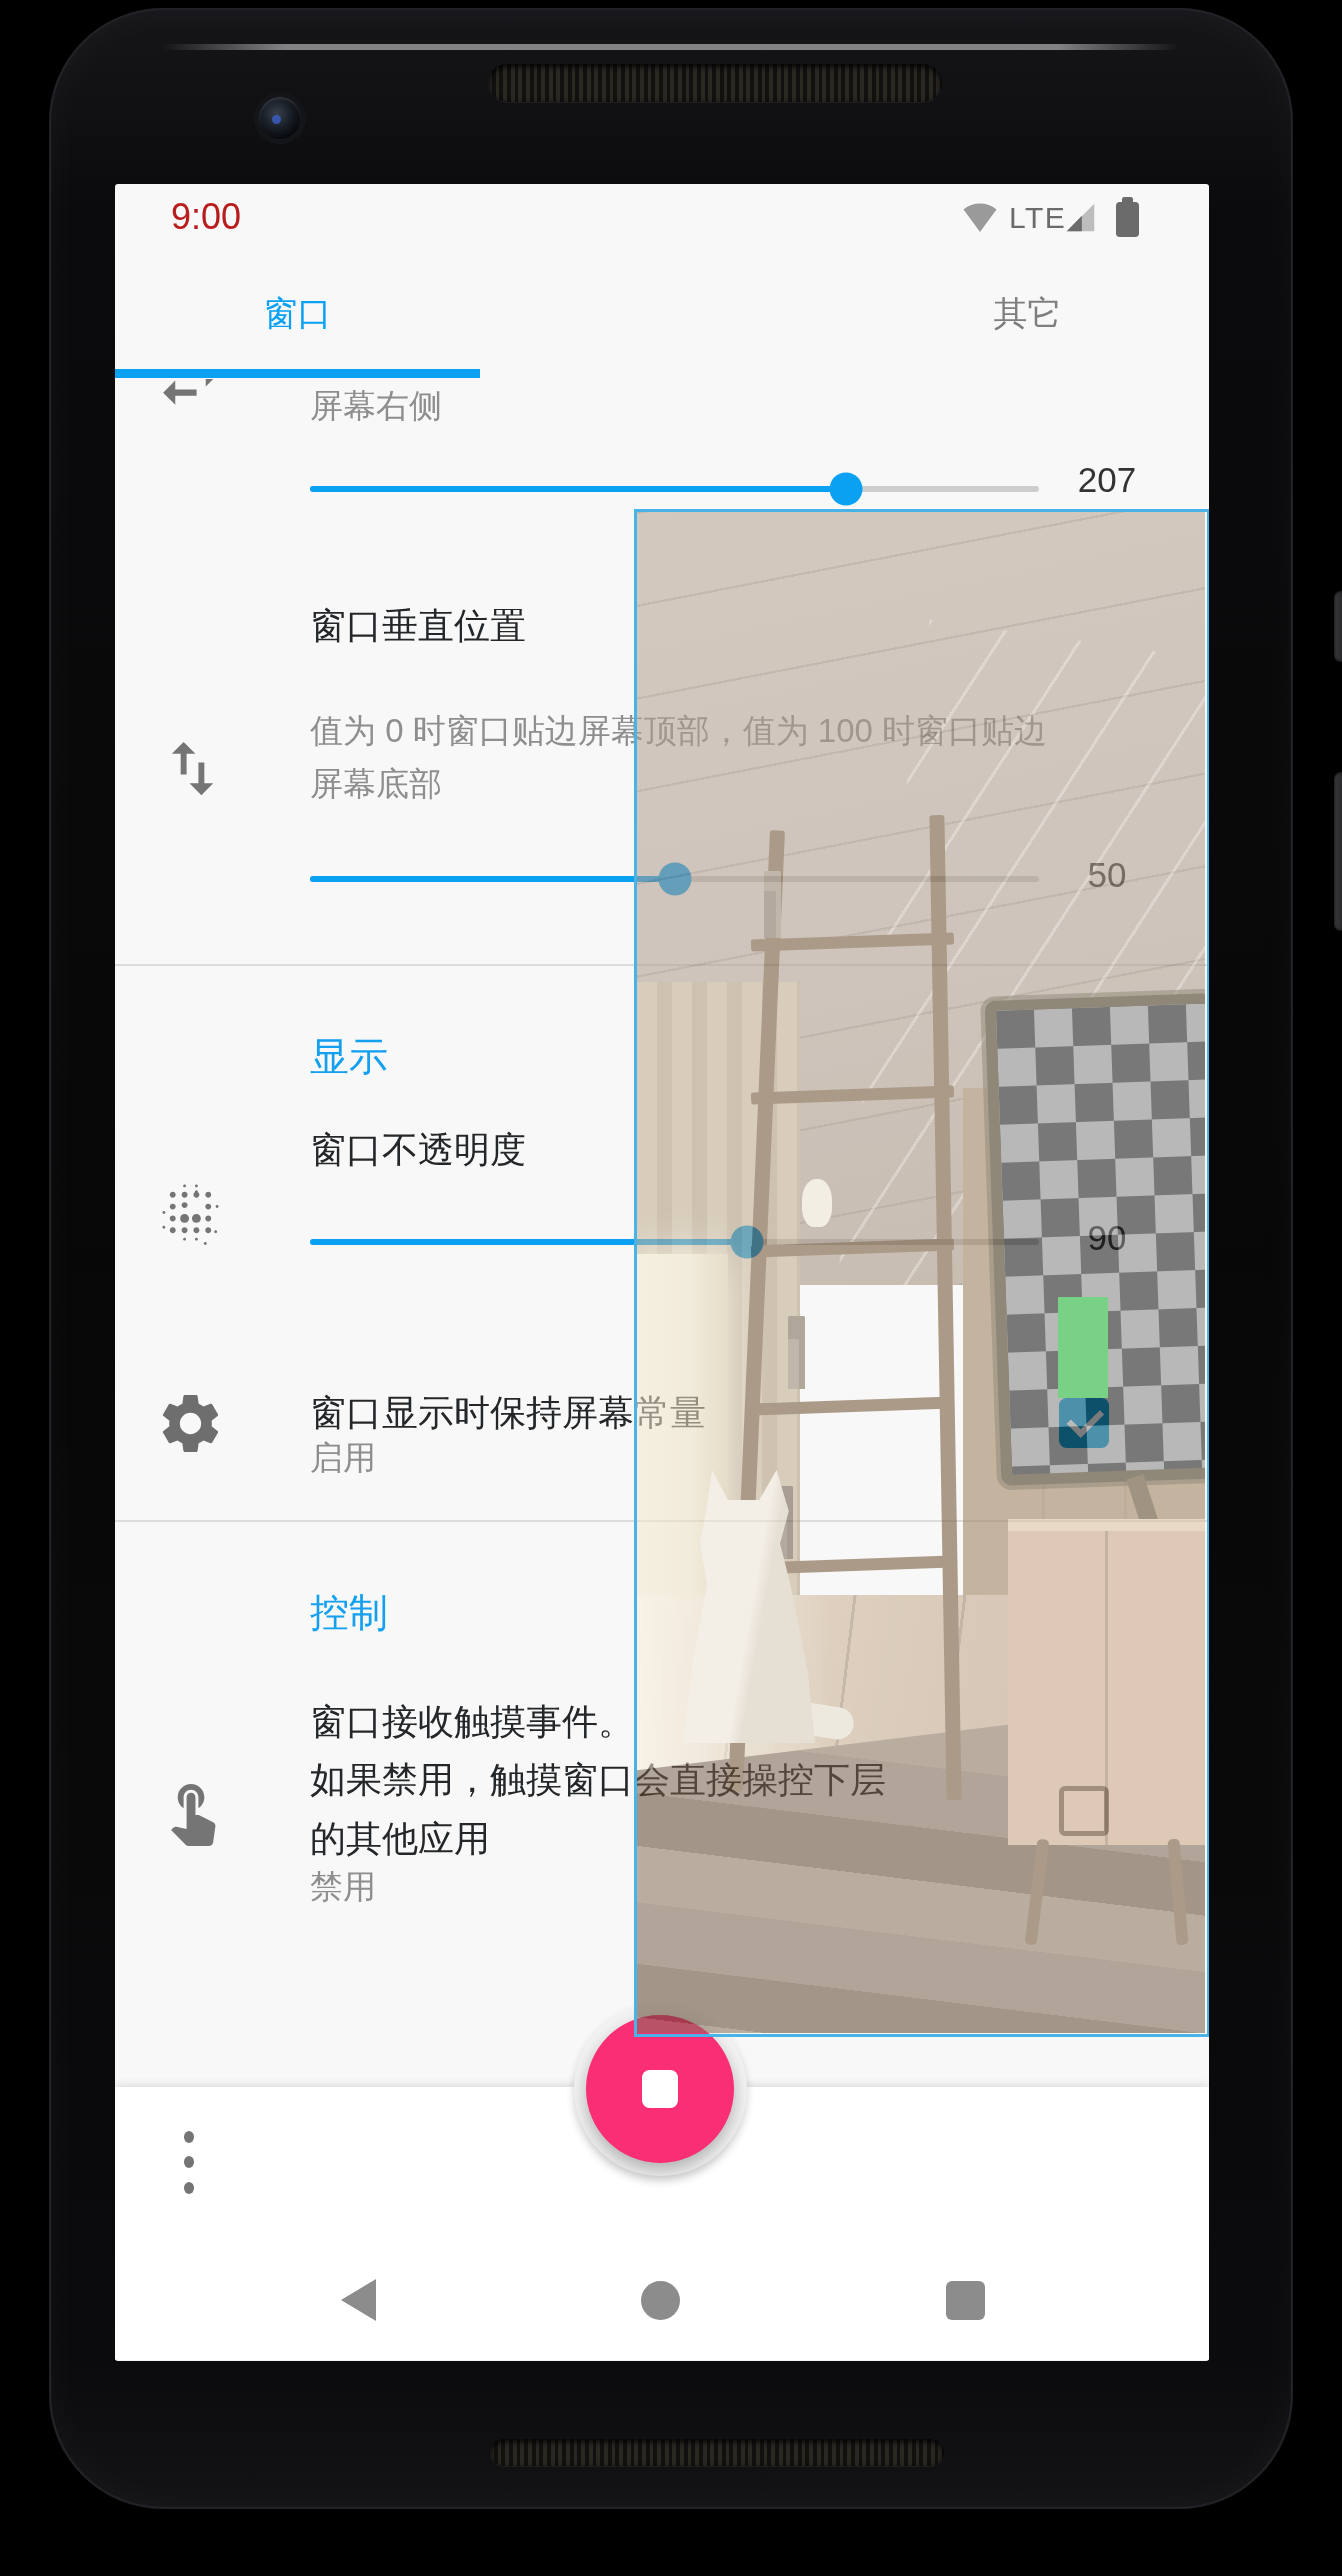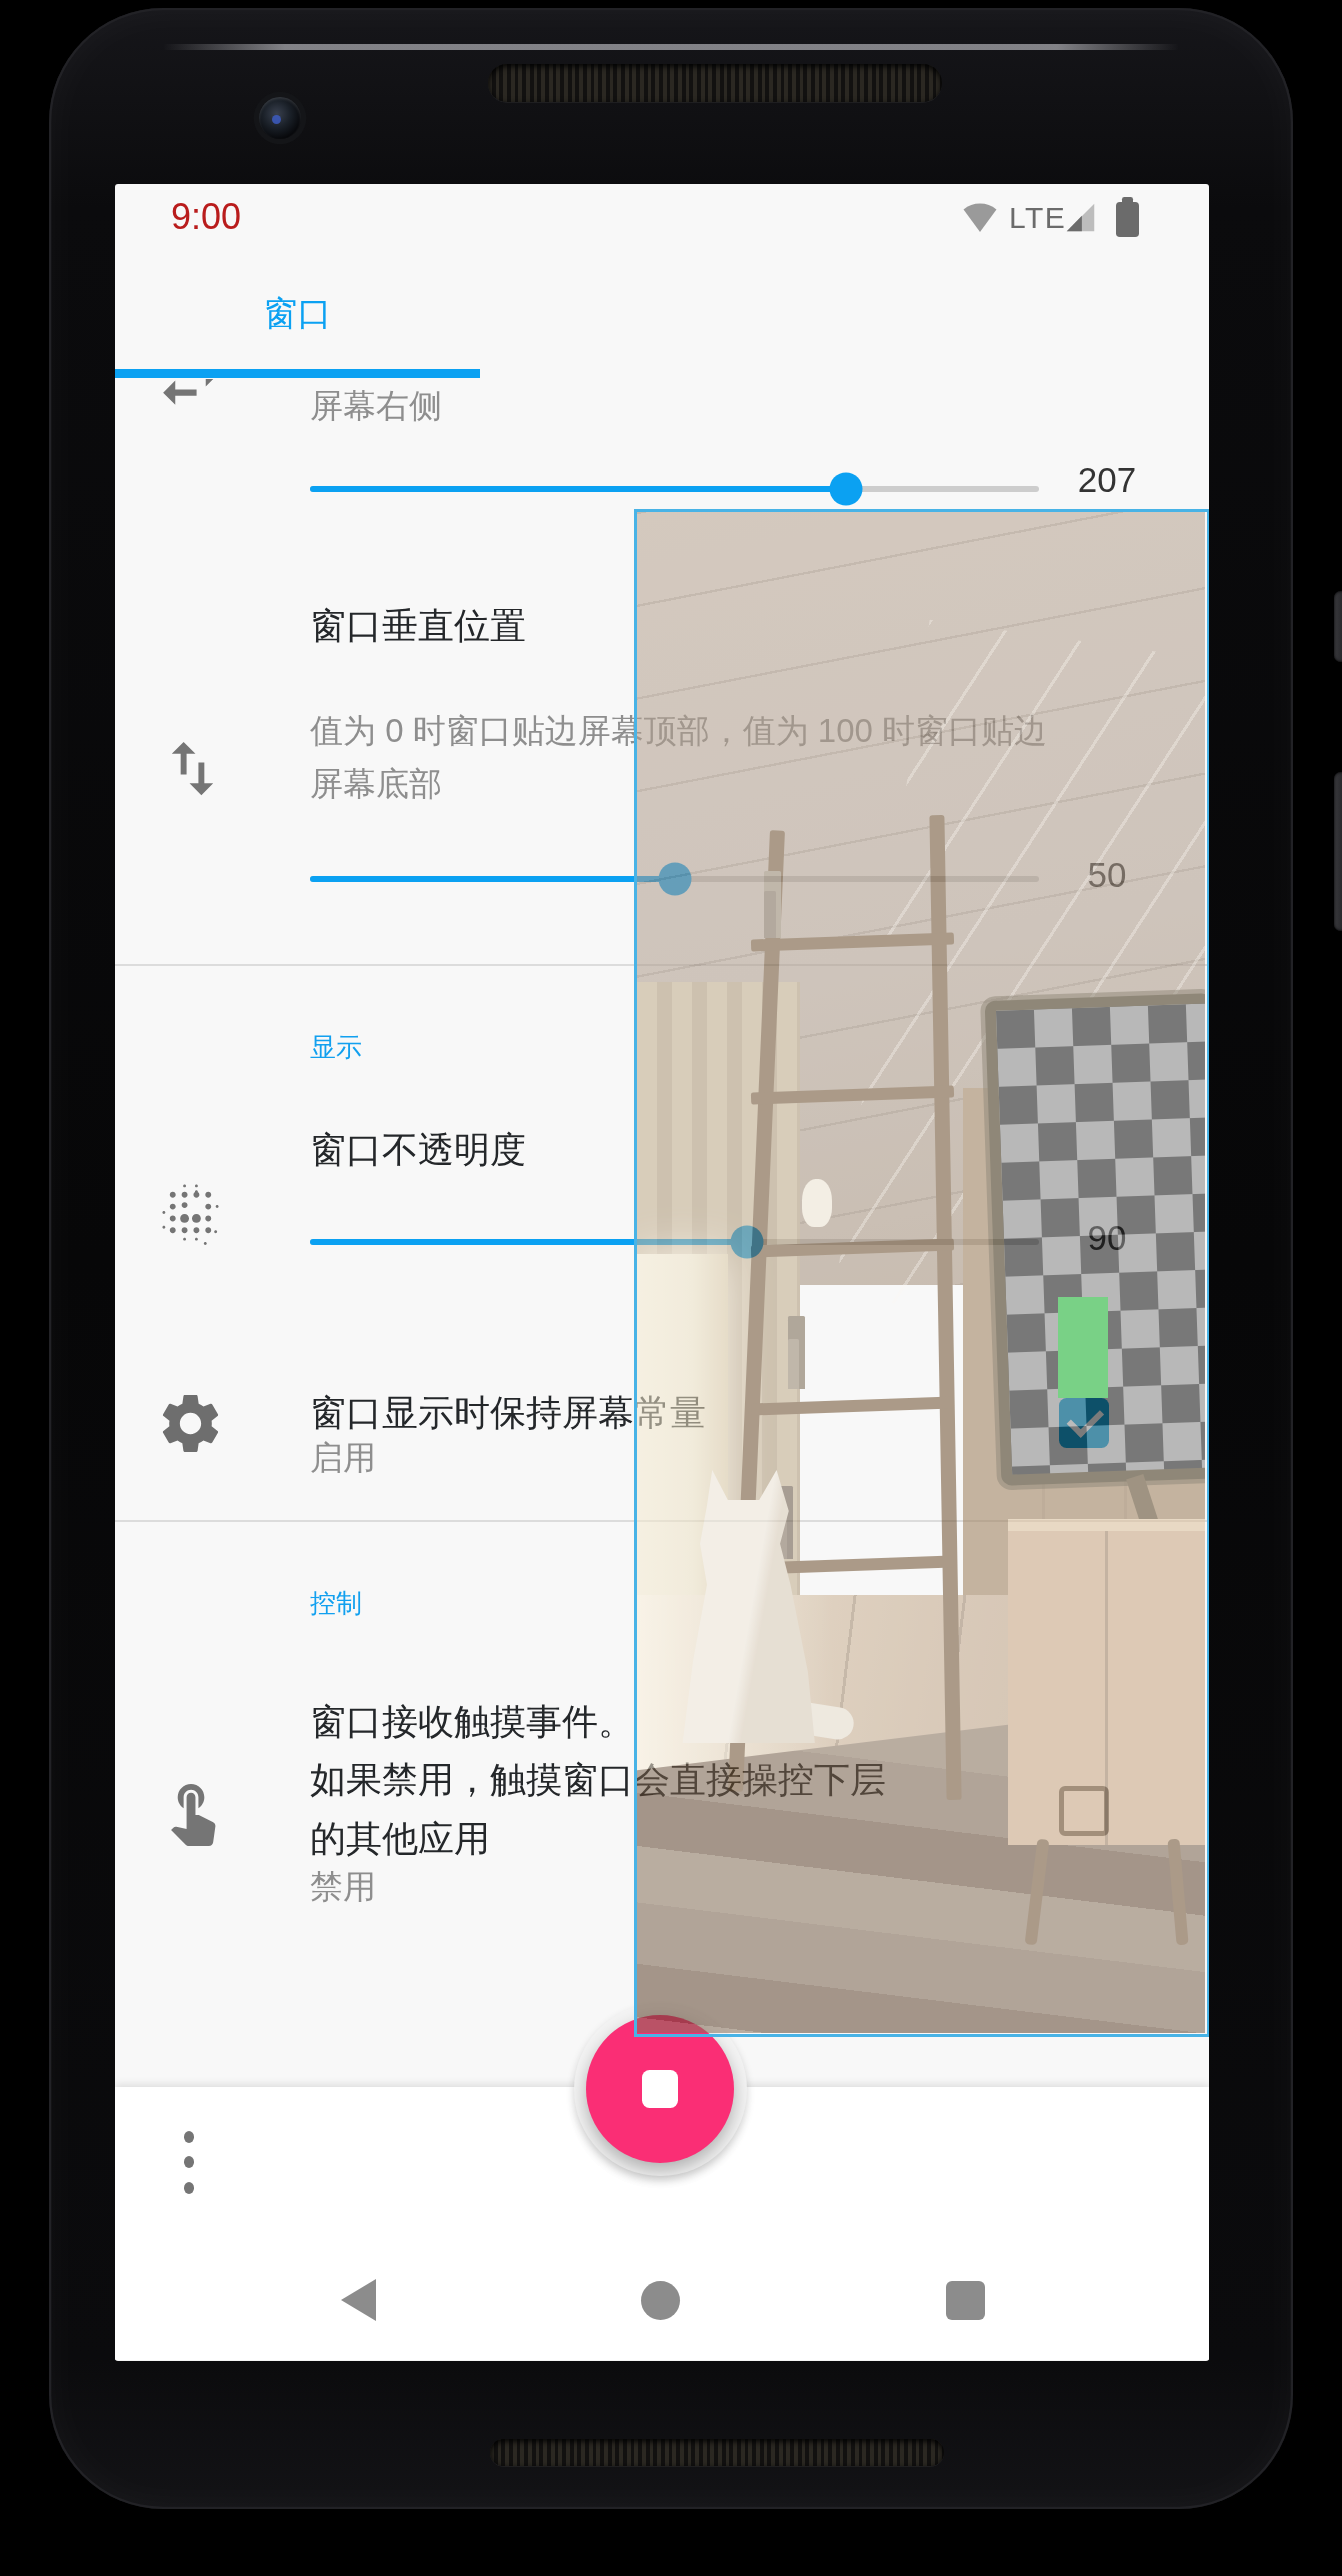--- a/index.html
+++ b/index.html
@@ -42,21 +42,21 @@
   .tabs{position:absolute;left:0;top:83px;width:1094px;height:111px;}
   .tab{position:absolute;top:24px;width:365px;text-align:center;font-size:34px;color:#7e7e7e;cursor:pointer;}
   .tab.active{color:#0ba1f2;}
   .tab-underline{position:absolute;left:0;top:102px;width:365px;height:9px;background:#0ba1f2;}
   
   .list{position:absolute;left:0;top:195px;width:1094px;height:1709px;overflow:hidden;}
   .row-icon{position:absolute;}
   .row-icon svg{display:block;width:100%;height:100%;}
   .t-title{position:absolute;left:195px;font-size:36px;color:#24272a;white-space:nowrap;}
   .t-desc{position:absolute;left:195px;font-size:33px;color:#8e8e8e;white-space:nowrap;}
-  .t-section{position:absolute;left:195px;font-size:26px;color:#12a0ef;}
+  .t-section{position:absolute;left:195px;font-size:39px;color:#12a0ef;}
   .slider{position:absolute;left:195px;width:729px;height:6px;background:#cdcdcd;border-radius:3px;}
   .slider .fill{position:absolute;left:0;top:0;height:6px;background:#0ba1f2;border-radius:3px;}
   .slider .thumb{position:absolute;top:3px;width:33px;height:33px;border-radius:50%;background:#0ba1f2;
     transform:translate(-50%,-50%);}
   .t-value{position:absolute;left:935px;width:114px;text-align:center;font-size:35px;color:#333;}
   .divider{position:absolute;left:0;width:1094px;height:2.3px;background:#dcdcdc;}
   .checkbox{position:absolute;left:944px;width:50px;height:50px;box-sizing:border-box;cursor:pointer;}
   .checkbox.checked{background:#0a9ed6;border-radius:7.6px;}
   .checkbox.checked::after{content:"";position:absolute;left:9.8px;top:10.6px;width:27px;height:14.4px;
     border-left:6px solid #fff;border-bottom:6px solid #fff;transform:rotate(-45deg);}
@@ -155,20 +155,21 @@
       <span class="lte-label">LTE</span>
       <svg class="st-icon signal-icon" viewBox="0 0 24 24">
         <path d="M2 22 L22 22 L22 2 Z" fill="#bdbdbd"></path>
         <path d="M2 22 L13 22 L13 10.8 Z" fill="#6b6b6b"></path>
       </svg>
       <div class="battery"></div>
     </div>
 
     <div class="tabs">
       <div class="tab active" style="left:0;">窗口</div>
+      <div class="tab" style="left:730px;">其它</div>
       <div class="tab-underline"></div>
     </div>
 
     <div class="list">
 
       <div class="row-icon" style="left:39px;top:-32px;width:73px;height:73px;">
         <svg viewBox="0 0 24 24" fill="#757575">
             <path d="M6.99 11 3 15l3.99 4v-3H14v-2H6.99v-3zM21 9l-3.99-4v3H10v2h7.01v3L21 9z"></path>
           </svg>
       </div>

